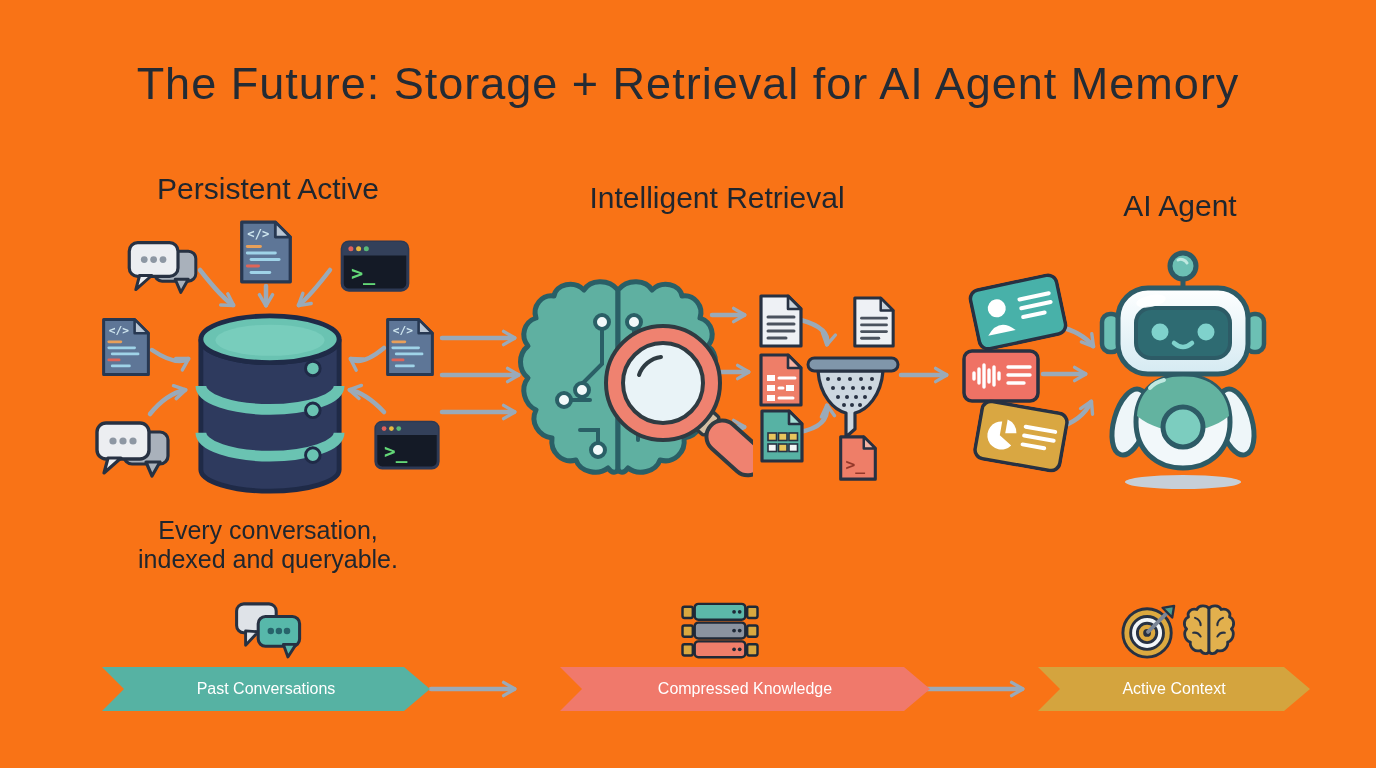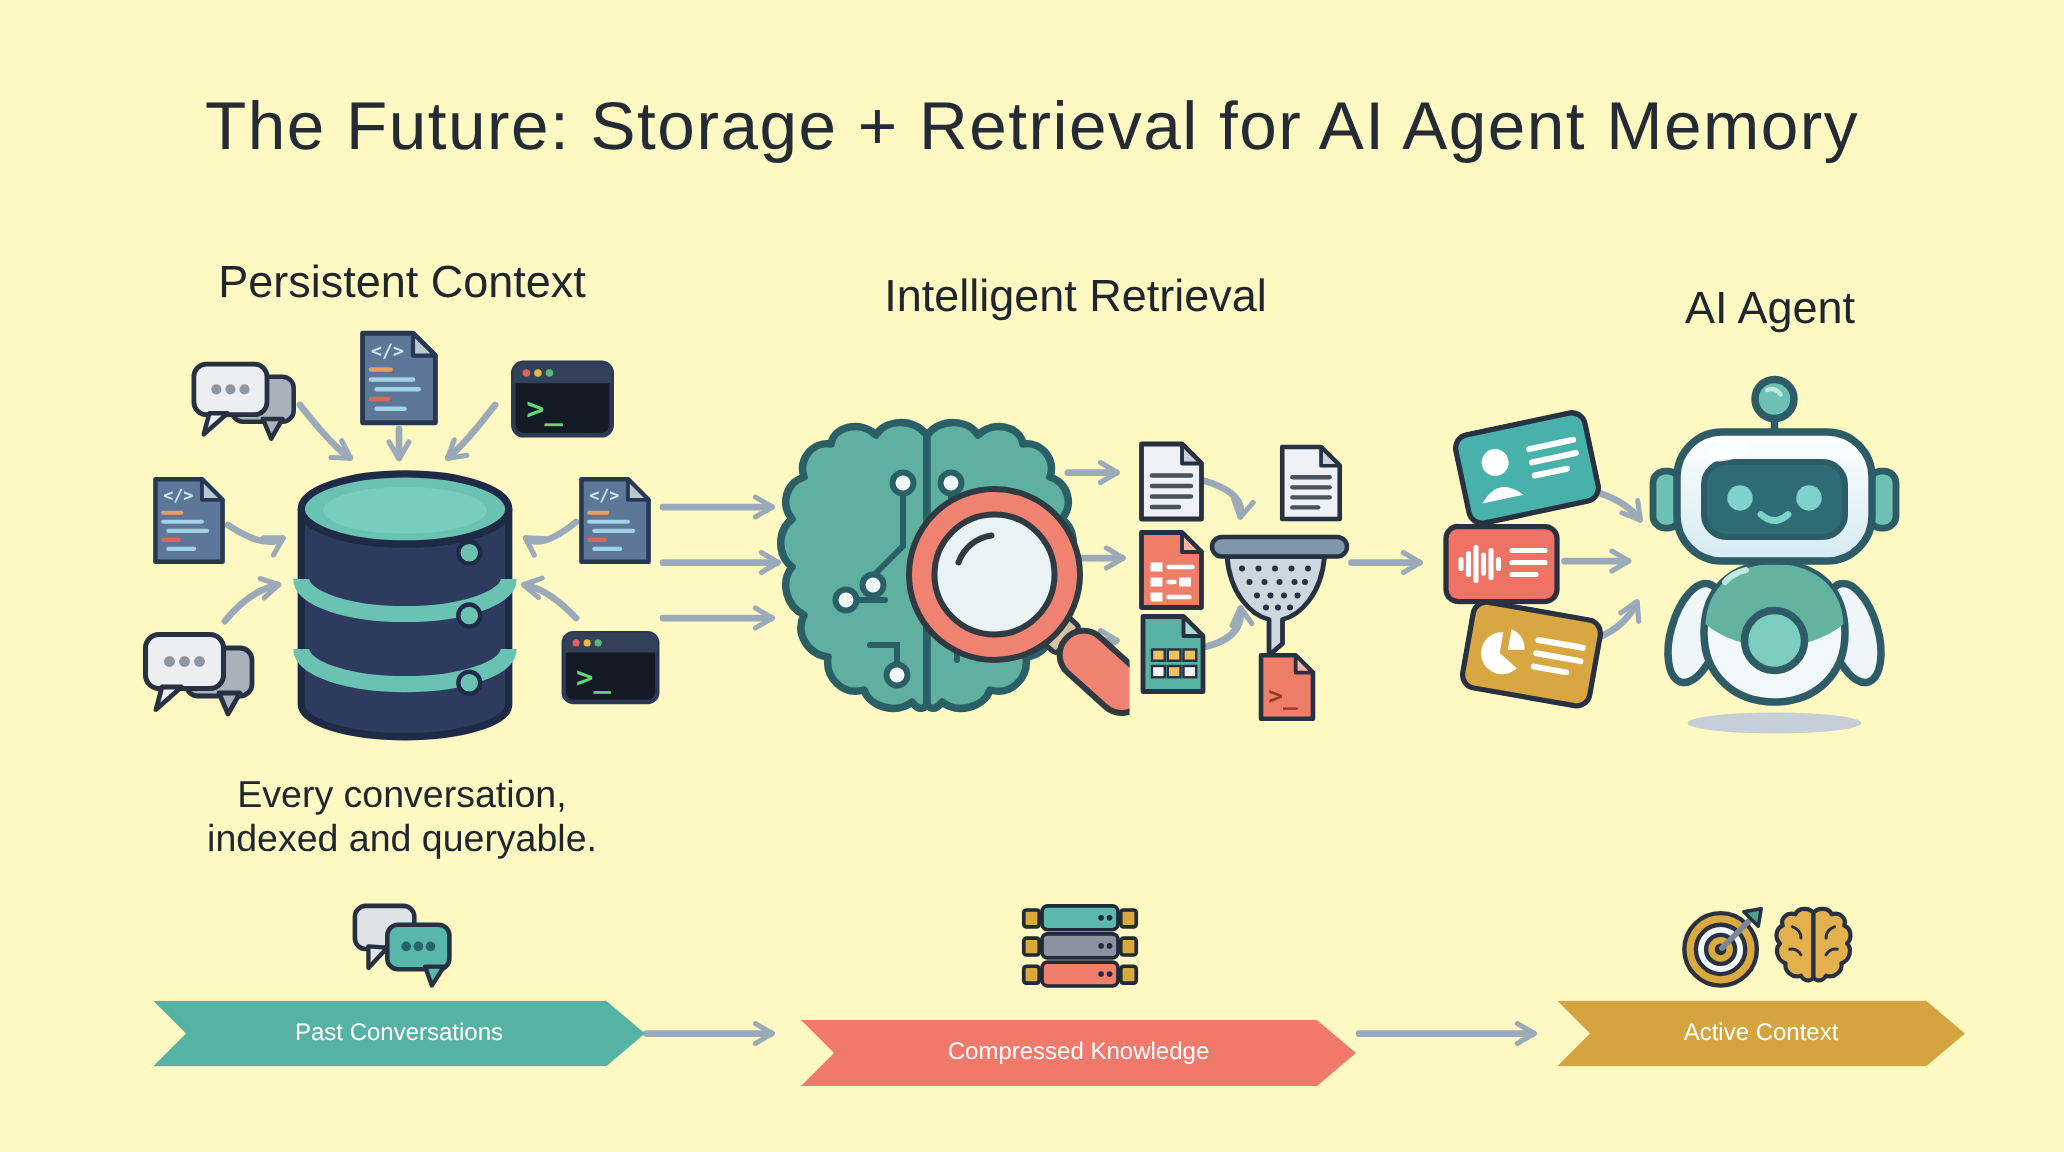--- a/index.html
+++ b/index.html
@@ -13,21 +13,21 @@
   .heading{font-size:30px;font-weight:400;color:#20262e;text-align:center;}
   .caption{font-size:25px;line-height:29px;text-align:center;color:#20262e;}
   .banner{position:absolute;top:667px;height:44px;display:flex;align-items:center;
           justify-content:center;color:#fff;font-size:16px;
           clip-path:polygon(0 0,calc(100% - 26px) 0,100% 50%,calc(100% - 26px) 100%,0 100%,22px 50%);}
   .mono{font-family:"DejaVu Sans Mono",monospace;}
 </style>
 </head>
 <body>
 
-<div id="stage" style="background: #fef9c3;">
+<div id="stage" style="background: #f97316;">
 
   <svg width="0" height="0" style="position:absolute">
     <defs>
       <linearGradient id="gradHead" x1="0" y1="0" x2="0" y2="1">
         <stop offset="0" stop-color="#feffff"></stop>
           <stop offset="1" stop-color="#d5eaf2"></stop>
       </linearGradient>
 
       <symbol id="sym-code-file" viewBox="0 0 60 72">
         <path d="M4,4 L40,4 L56,20 L56,68 L4,68 Z" fill="#5e7697" stroke="#273852" stroke-width="3.5" stroke-linejoin="round"></path>
@@ -293,21 +293,21 @@
             <path d="M12,32 q5,-1 8,4"></path>
           <path d="M44,16 q-6,2 -6,8"></path>
             <path d="M46,32 q-5,-1 -8,4"></path>
         </g>
       </symbol>
     </defs>
   </svg>
 
   <div class="abs title">The Future: Storage + Retrieval for AI Agent Memory</div>
 
-  <div class="abs heading" style="left:118px;top:172px;width:300px">Persistent Context</div>
+  <div class="abs heading" style="left:118px;top:172px;width:300px">Persistent Active</div>
   <div class="abs heading" style="left:1030px;top:189px;width:300px">AI Agent</div>
   <div class="abs heading" style="left:567px;top:181px;width:300px">Intelligent Retrieval</div>
 
   <svg class="abs" style="left:0;top:0" width="1376" height="768">
     <defs>
       <marker id="ah" viewBox="0 0 10 10" refX="7" refY="5" markerWidth="4.2" markerHeight="4.2" orient="auto-start-reverse">
         <path d="M1.5,1.5 L7.5,5 L1.5,8.5" fill="none" stroke="#9aaab9" stroke-width="1.8" stroke-linecap="round" stroke-linejoin="round"></path>
       </marker>
     </defs>
     <g stroke="#9aaab9" stroke-width="4.5" fill="none" stroke-linecap="round" marker-end="url(#ah)">
@@ -413,20 +413,20 @@
   <svg class="icon" style="left:1120px;top:602px" width="58" height="58">
       <use href="#sym-target"></use>
     </svg>
   <svg class="icon" style="left:1182px;top:602px" width="54" height="56">
       <use href="#sym-brain-gold"></use>
     </svg>
 
   <div class="banner" style="left: 102px; width: 328px; background: rgb(86, 178, 163);">
     <span>Past Conversations</span>
   </div>
-  <div class="banner" style="left: 534px; width: 370px; background: rgb(240, 121, 107); margin-top: 13px;">
+  <div class="banner" style="left: 560px; width: 370px; background: rgb(240, 121, 107);">
     <span>Compressed Knowledge</span>
   </div>
   <div class="banner" style="left: 1038px; width: 272px; background: rgb(212, 164, 62); text-align: center;">
     <span>Active Context</span>
   </div>
 
 </div>
 
 </body></html>

